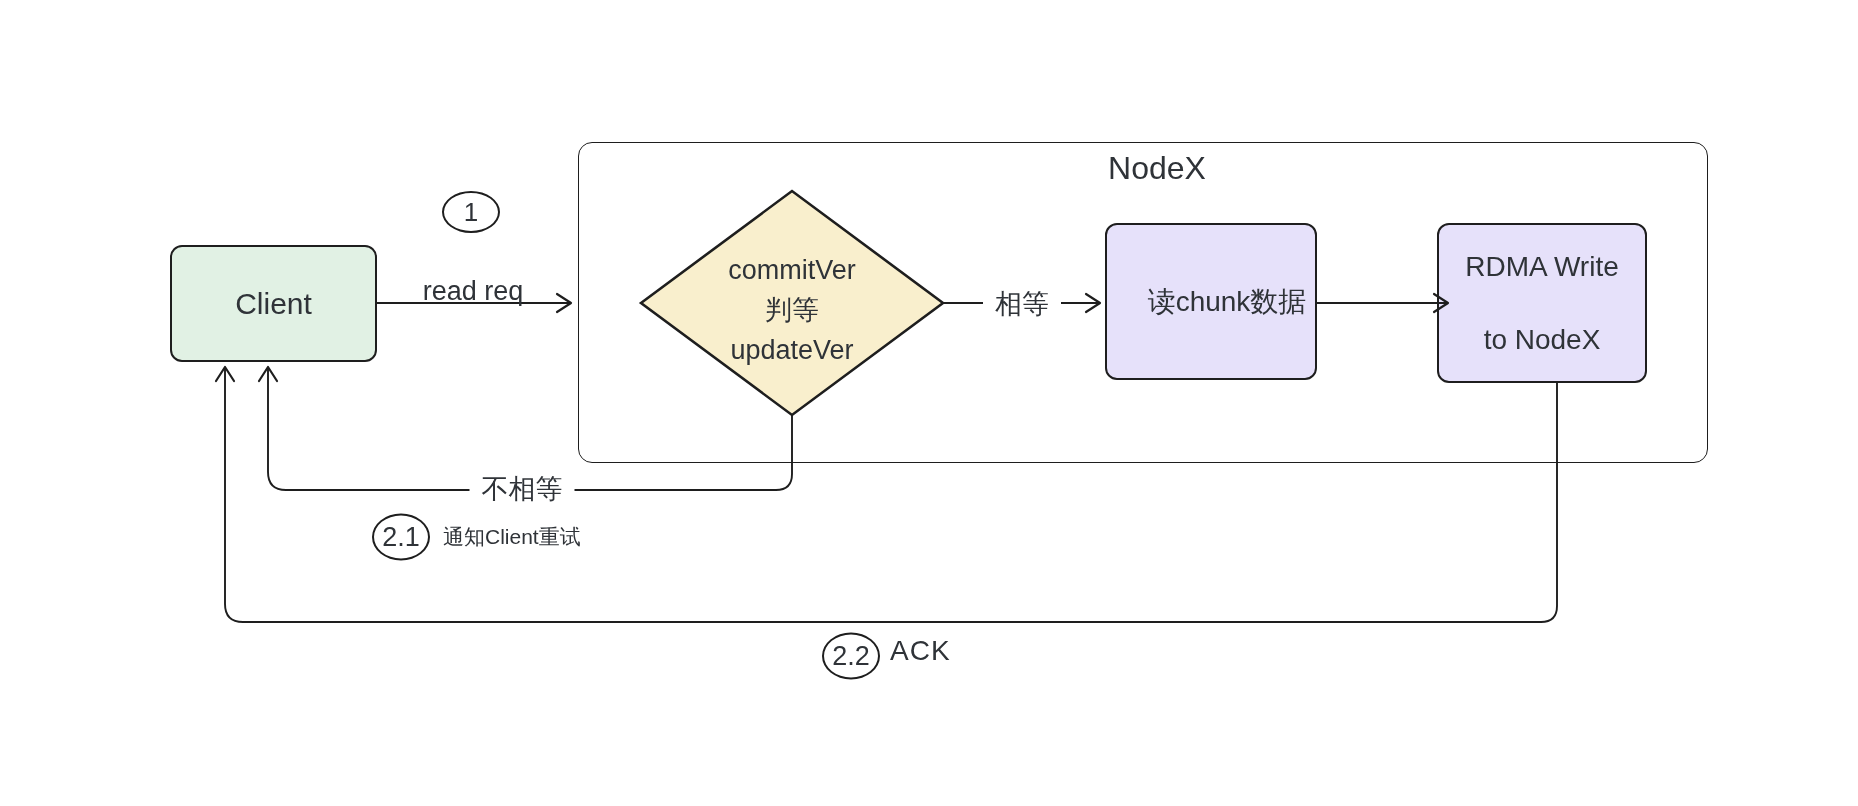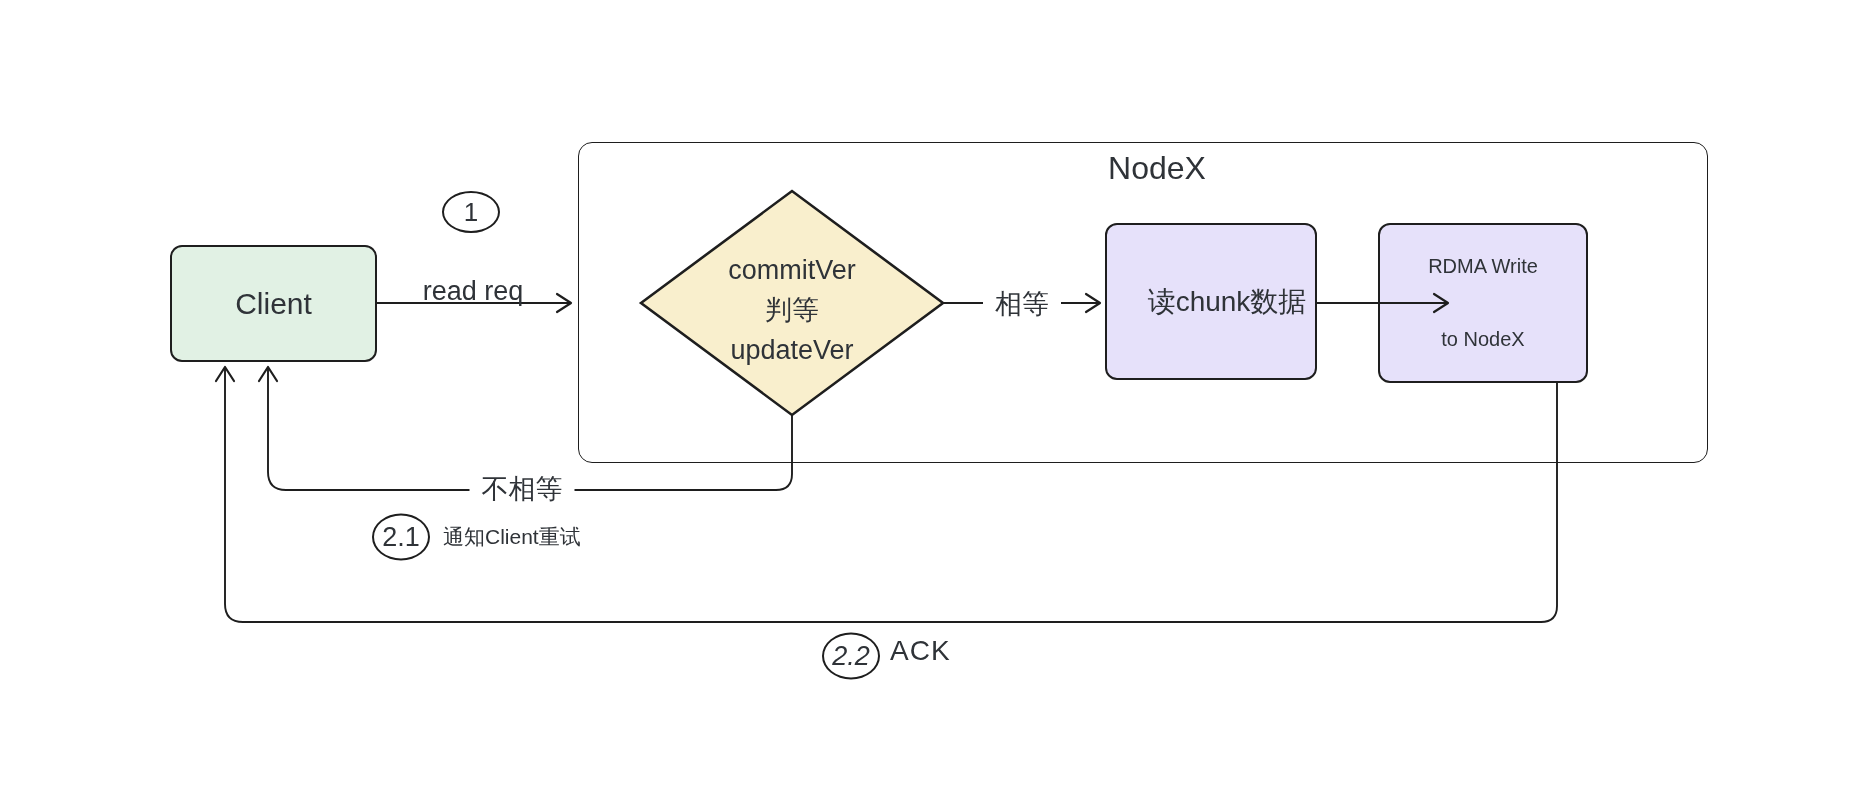--- a/index.html
+++ b/index.html
@@ -15,41 +15,41 @@
   .client-box{left:170px;top:245px;width:207px;height:117px;font-size:30px;}
   .nodex-box{
     position:absolute;box-sizing:border-box;left:578px;top:142px;width:1130px;height:321px;
     border:1.7px solid #1e1e1e;border-radius:14px;z-index:0;background:transparent;
   }
   .nodex-title{
     position:absolute;left:578px;top:150px;width:1130px;text-align:center;
     font-size:32px;z-index:3;margin-left:14px;
   }
   .chunk-box{left:1105px;top:223px;width:212px;height:157px;font-size:28px;}
-  .rdma-box{left:1378px;top:223px;width:210px;height:160px;font-size:20px;line-height:37px;gap:36px;}
+  .rdma-box{left:1437px;top:223px;width:210px;height:160px;font-size:28px;line-height:37px;gap:36px;}
   .svg-layer{position:absolute;left:0;top:0;z-index:2;pointer-events:none;}
   .diamond-text{
     position:absolute;left:641px;top:250px;width:302px;text-align:center;
     font-size:27px;line-height:40px;z-index:3;
   }
   .label{position:absolute;z-index:3;white-space:nowrap;}
   .center{transform:translate(-50%,-50%);}
   .vcenter{transform:translateY(-50%);}
   .online{background:#ffffff;padding:0 12px;}
   .edge-label{font-size:27px;}
   .big-label{font-size:21px;}
   .ack-label{font-size:28px;letter-spacing:1px;}
   .badge{
     position:absolute;box-sizing:border-box;z-index:3;border:2.3px solid #1e1e1e;
     border-radius:50%;background:#ffffff;display:flex;align-items:center;justify-content:center;
     transform:translate(-50%,-50%);
   }
   .badge-1{left:471px;top:212px;width:58px;height:42px;font-size:26px;}
   .badge-21{left:401px;top:537px;width:58px;height:47px;font-size:27px;}
-  .badge-22{left:851px;top:656px;width:58px;height:47px;font-size:27px;font-style:italic;}
+  .badge-22{left:851px;top:656px;width:58px;height:47px;font-size:27px;}
 </style>
 </head>
 <body>
 
 <div class="canvas">
 
   <div class="nodex-box"></div>
   <div class="nodex-title">NodeX</div>
 
   <div class="box client-box" style="background: rgb(225, 241, 228); text-align: center;">

